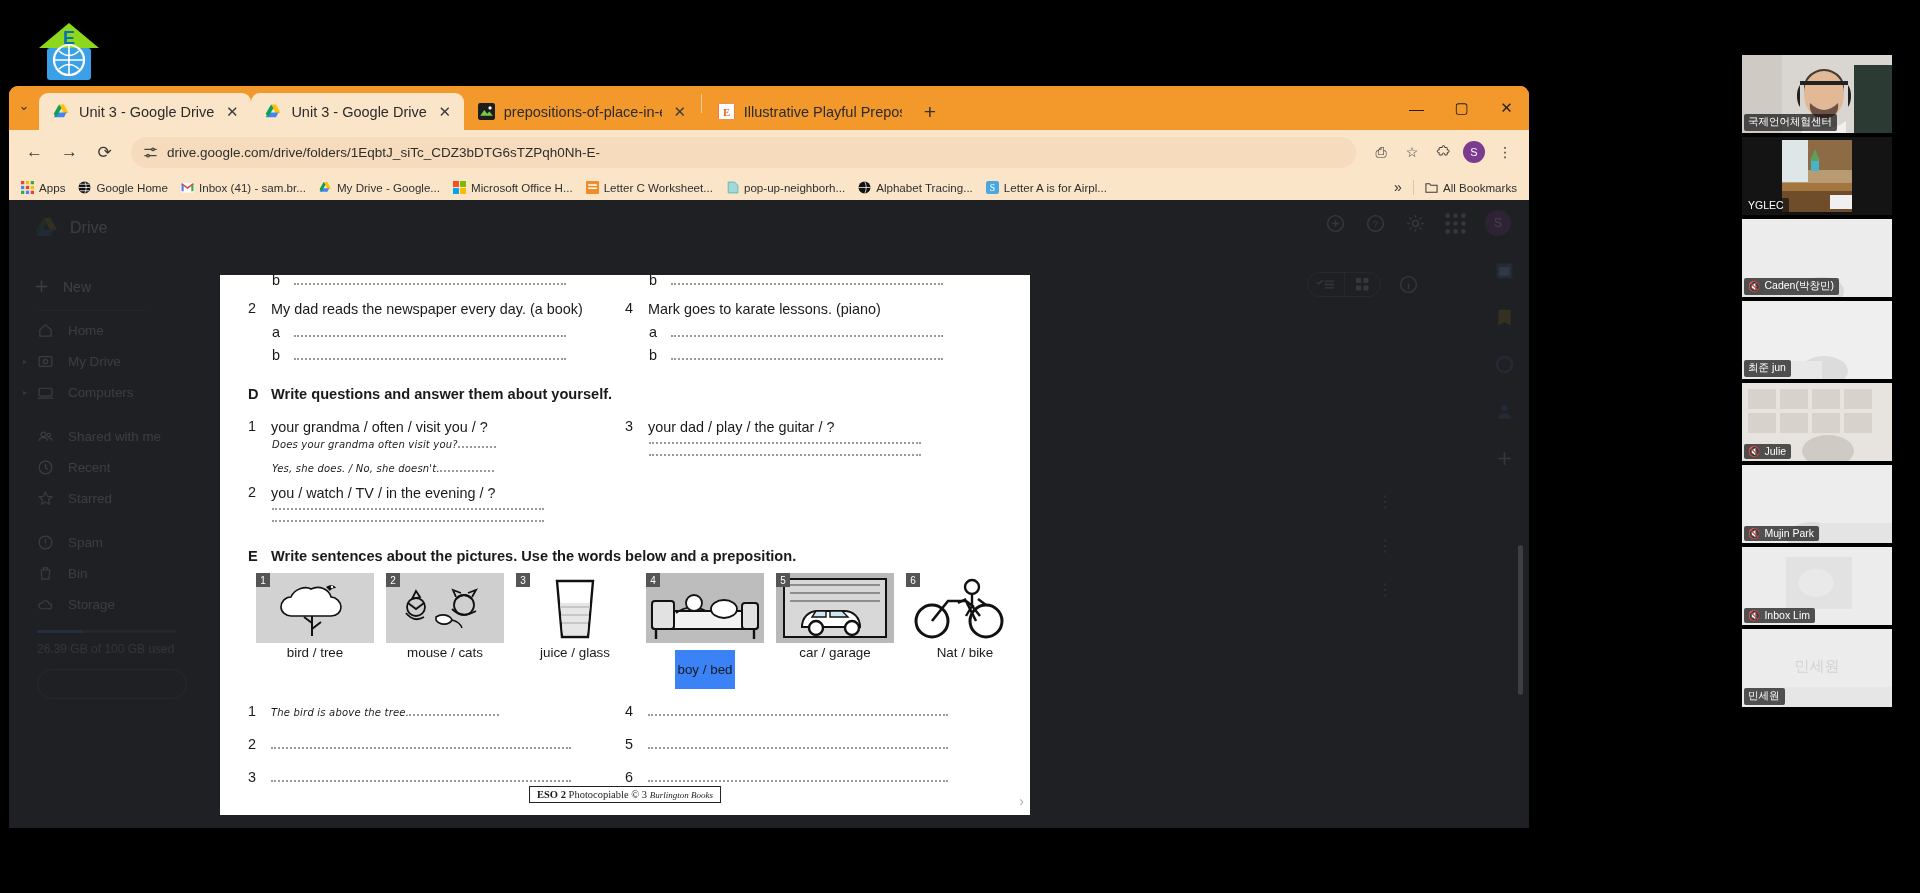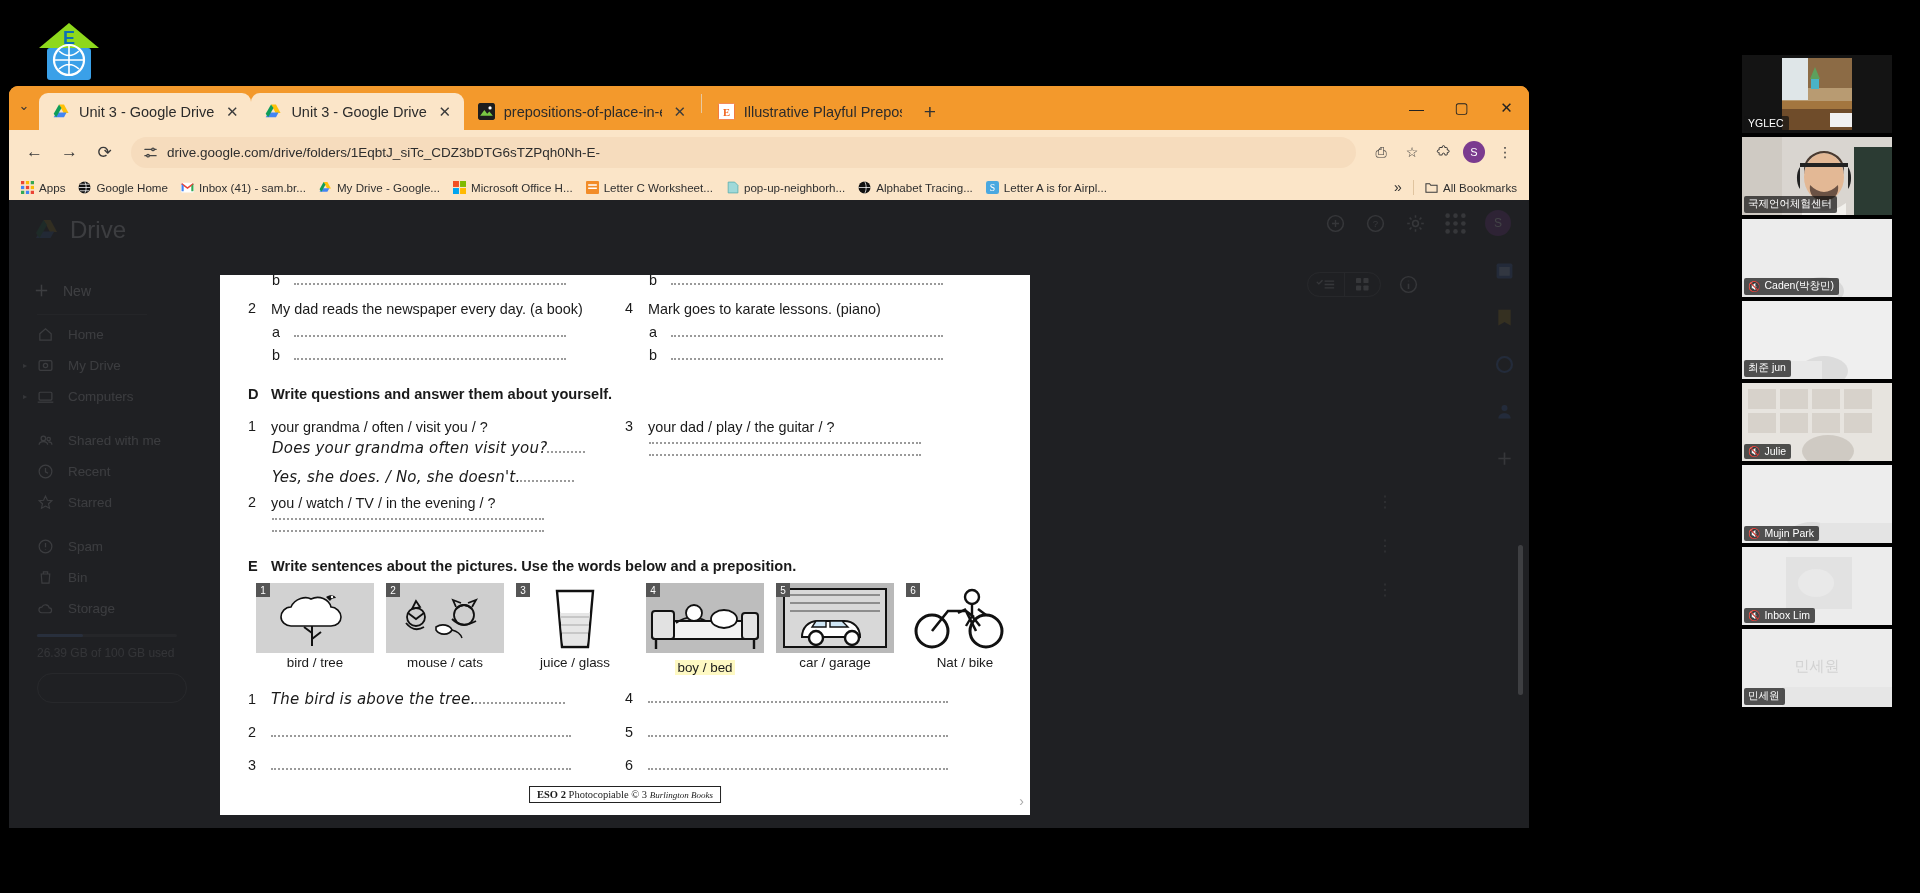--- a/index.html
+++ b/index.html
@@ -58,21 +58,21 @@
   .bm { display: flex; align-items: flex-end; gap: 5px; white-space: nowrap; }
   .bm .bmico { width: 13px; height: 13px; flex: none; display:block; }
   .bm-right { margin-left: auto; display: flex; align-items: center; gap: 11px; }
   .bm-sep { width: 1px; height: 15px; background: #e0c49f; }
 
   
   .page { position: relative; height: 628px; background: #1f1f1f; overflow: hidden; }
   .dim { position: absolute; inset: 0; background: rgba(32,33,36,.82); z-index: 30; pointer-events: none; }
 
   .drive-side { position: absolute; left: 0; top: 0; width: 246px; height: 100%; color: #c9c9c9; }
-  .drive-logo { display: flex; align-items: center; gap: 11px; padding: 16px 0 0 26px; font-size: 24px; color: #bdbdbd; }
+  .drive-logo { display: flex; align-items: center; gap: 11px; padding: 16px 0 0 26px; font-size: 16px; color: #bdbdbd; }
   .newbtn { display: flex; align-items: center; gap: 13px; margin: 38px 0 0 24px; font-size: 14px; color: #c4c4c4; }
   .sd-divider { width: 110px; height: 1px; background: #3a3a3a; margin: 15px 0 0 28px; }
   .sd-item { display: flex; align-items: center; gap: 14px; height: 23px; padding-left: 28px; font-size: 13.4px; color: #b9b9b9; margin-top: 8px; position: relative; }
   .sd-item .caret { position: absolute; left: 14px; font-size: 8px; color: #9a9a9a; }
   .sd-gap { height: 13px; }
   .sd-ico { width: 17px; height: 17px; flex: none; display:block; }
   .storage-bar { width: 140px; height: 3px; background: #3c3c3c; border-radius: 2px; margin: 14px 0 0 28px; }
   .storage-bar i { display: block; width: 46px; height: 3px; background: #4f6ea8; border-radius: 2px; }
   .storage-text { font-size: 12px; color: #8c8c8c; margin: 9px 0 0 28px; }
   .storage-btn { margin: 13px 0 0 28px; width: 150px; height: 30px; border: 1px solid #4a4a4a; border-radius: 16px; }
@@ -100,28 +100,28 @@
   .row2 { display: flex; }
   .col { width: 50%; }
   .qnum { display: inline-block; width: 23px; font-size: 14.4px; color: #1a1a1a; vertical-align: top; }
   .qtext { font-size: 14.4px; }
   .sub { display: flex; align-items: baseline; padding-left: 24px; margin-top: 6px; font-size: 14.4px; }
   .sub .sl { width: 22px; }
   .dots { flex: 1; border-bottom: 2.5px dotted #9a9a9a; height: 1px; margin-bottom: 4px; }
   .dots.short { max-width: 272px; }
   .sechead { font-size: 14.6px; font-weight: bold; margin: 0; }
   .sechead .letter { display: inline-block; width: 23px; }
-  .hand { font-family: "DejaVu Sans", sans-serif; font-style: italic; font-size: 15px; color: #1a1a1a; letter-spacing: .2px; white-space: nowrap; }
+  .hand { font-family: "DejaVu Sans", sans-serif; font-style: italic; font-size: 10px; color: #1a1a1a; letter-spacing: .2px; white-space: nowrap; }
 
   .pics { display: flex; gap: 12px; padding-left: 8px; margin-top: 9px; }
   .pic { width: 118px; }
   .pic .frame { position: relative; height: 70px; background: #cfcfcf; overflow: hidden; }
   .pic .badge { position: absolute; left: 0; top: 0; width: 14px; height: 14px; background: #555; color: #fff; font-size: 10px; display: flex; align-items: center; justify-content: center; z-index: 3; }
   .pic .caption { text-align: center; font-size: 13.4px; margin-top: 7px; }
-  .pic .caption.sel { background: #fef9c3; display: inline-block; padding: 0 2px; }
+  .pic .caption.sel { background: #3b82f6; display: inline-block; padding: 12px 2px; }
   .pic.center { text-align: center; }
 
   .elines { margin-top: 14px; }
   .eline { display: flex; align-items: baseline; font-size: 14.4px; margin-bottom: 16px; }
   .eline .n { width: 23px; }
   .footer-badge { position: absolute; left: 50%; transform: translateX(-50%); bottom: 12px; border: 1px solid #222; padding: 2px 7px; font-size: 10.5px; font-family: "Liberation Serif", serif; white-space: nowrap; }
   .footer-badge b { font-weight: bold; }
   .footer-badge i { font-style: italic; font-size: 9px; }
   .sheet-arrow { position: absolute; right: 6px; bottom: 6px; font-size: 14px; color: #aaa; }
 
@@ -737,49 +737,49 @@
         <div class="sheet-arrow">›</div>
 
       </div>
     </div>
   </div>
 
   <div class="strip">
 
     <div class="tile">
       <svg class="vid" viewBox="0 0 150 78">
+        <rect width="150" height="78" fill="#d9d5d0"></rect>
+        <rect x="0" y="0" width="40" height="78" fill="#cfcac3"></rect>
+        <rect x="112" y="10" width="38" height="68" fill="#2b3b33"></rect>
+        <ellipse cx="82" cy="40" rx="20" ry="24" fill="#e3b895"></ellipse>
+        <path d="M62 38a20 22 0 0140 0v-6a20 18 0 00-40 0z" fill="#4a3a30"></path>
+        <path d="M68 48q14 14 28 0 2 14-14 16-16-2-14-16z" fill="#6b5244"></path>
+        <path d="M58 30a8 14 0 000 22M106 30a8 14 0 010 22" fill="#222"></path>
+        <path d="M58 28h48" stroke="#222" stroke-width="4"></path>
+        <path d="M60 66q22 16 44 0v12H60z" fill="#f2f0ec"></path>
+      </svg>
+      <div class="nametag">
+        <span>국제언어체험센터</span>
+      </div>
+    </div>
+
+    <div class="tile">
+      <svg class="vid" viewBox="0 0 150 78">
         <rect width="150" height="78" fill="#141414"></rect>
         <rect x="40" y="3" width="70" height="72" fill="#b89b72"></rect>
         <rect x="40" y="3" width="26" height="42" fill="#dfe6e8"></rect>
         <rect x="66" y="3" width="44" height="30" fill="#8c6b45"></rect>
         <rect x="40" y="46" width="70" height="8" fill="#a3763f"></rect>
         <rect x="40" y="54" width="70" height="21" fill="#6f4c2a"></rect>
         <path d="M68 24l5-12 5 12z" fill="#5da05d"></path>
         <rect x="69" y="24" width="8" height="10" fill="#4ab3c7"></rect>
         <rect x="88" y="58" width="22" height="14" fill="#f0f0f0"></rect>
       </svg>
       <div class="nametag">
         <span>YGLEC</span>
-      </div>
-    </div>
-
-    <div class="tile">
-      <svg class="vid" viewBox="0 0 150 78">
-        <rect width="150" height="78" fill="#d9d5d0"></rect>
-        <rect x="0" y="0" width="40" height="78" fill="#cfcac3"></rect>
-        <rect x="112" y="10" width="38" height="68" fill="#2b3b33"></rect>
-        <ellipse cx="82" cy="40" rx="20" ry="24" fill="#e3b895"></ellipse>
-        <path d="M62 38a20 22 0 0140 0v-6a20 18 0 00-40 0z" fill="#4a3a30"></path>
-        <path d="M68 48q14 14 28 0 2 14-14 16-16-2-14-16z" fill="#6b5244"></path>
-        <path d="M58 30a8 14 0 000 22M106 30a8 14 0 010 22" fill="#222"></path>
-        <path d="M58 28h48" stroke="#222" stroke-width="4"></path>
-        <path d="M60 66q22 16 44 0v12H60z" fill="#f2f0ec"></path>
-      </svg>
-      <div class="nametag">
-        <span>국제언어체험센터</span>
       </div>
     </div>
 
     <div class="tile">
       <svg class="vid" viewBox="0 0 150 78">
         <rect width="150" height="78" fill="#ececec"></rect>
         <ellipse cx="80" cy="72" rx="22" ry="14" fill="#d8d8d8"></ellipse>
         <rect x="0" y="62" width="96" height="16" fill="#e6e6e6"></rect>
       </svg>
       <div class="nametag">

